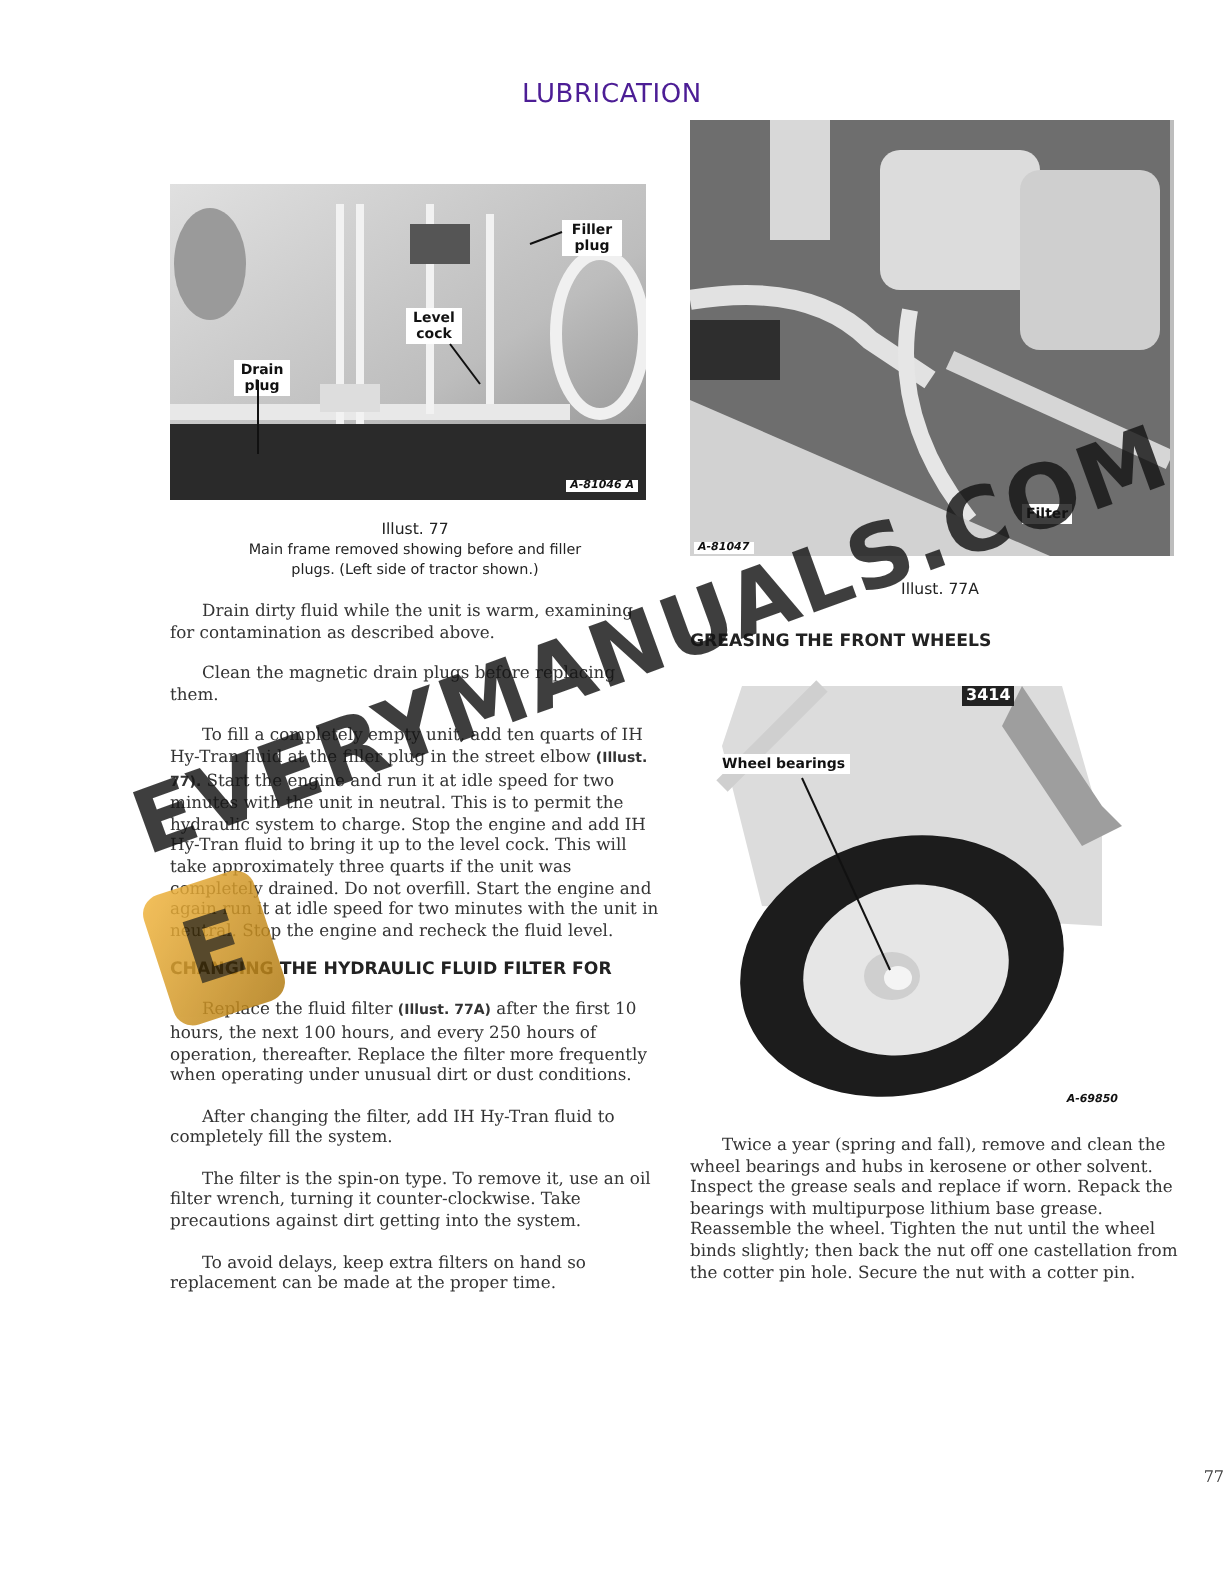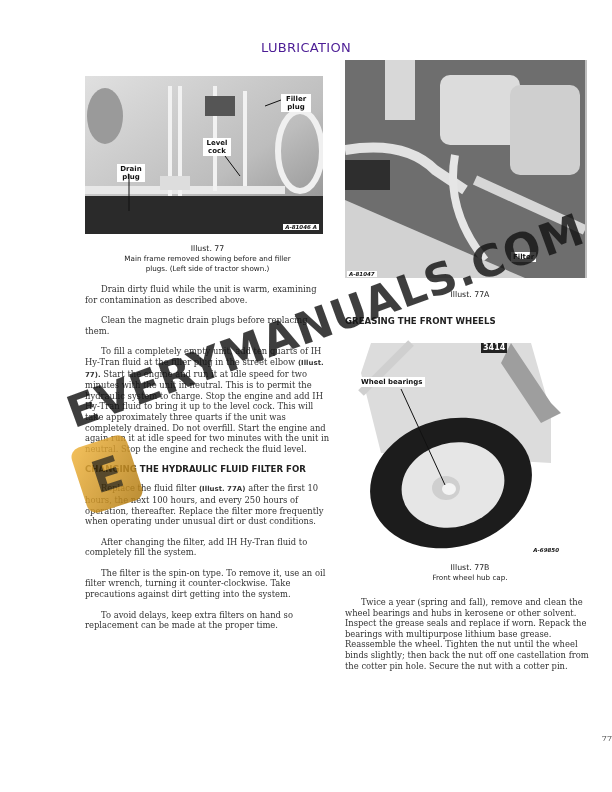--- a/index.html
+++ b/index.html
@@ -60,21 +60,21 @@
 </style>
 </head>
 <body>
 
 <div class="page-title">LUBRICATION</div>
 
 <div class="col col-left">
   <h2 class="heading">
   </h2>
 
-  <div class="photo" style="width:238px;height:158px;margin-top:12px;">
+  <div class="photo" style="width:238px;height:158px;margin-top:28px;">
     <svg width="238" height="158" viewBox="0 0 238 158">
       <rect width="238" height="158" fill="#cfcfcf"></rect>
       <rect x="0" y="0" width="238" height="158" fill="url(#g1)"></rect>
       <defs>
         <linearGradient id="g1" x1="0" y1="0" x2="1" y2="1">
           <stop offset="0" stop-color="#e0e0e0"></stop>
             <stop offset="0.6" stop-color="#bdbdbd"></stop>
             <stop offset="1" stop-color="#8a8a8a"></stop>
         </linearGradient>
       </defs>
@@ -155,24 +155,20 @@
       <ellipse cx="98" cy="156" rx="7" ry="6" fill="#f4f4f4"></ellipse>
     </svg>
     <div class="label-box" style="left:130px;top:10px;background:#222;color:#fff;font-size:8px;">3414</div>
     <div class="label-box" style="left:8px;top:44px;">Wheel bearings</div>
     <svg width="210" height="220" style="position:absolute;left:0;top:0;">
       <line x1="50" y1="56" x2="94" y2="152" stroke="#111" stroke-width="1"></line>
     </svg>
     <div class="photo-id" style="right:0px;bottom:0px;">A-69850</div>
   </div>
 
-  <div class="caption" style="margin-top:10px;">
-    <div class="num">Illust. 77B</div>
-    <div>Front wheel hub cap.</div>
-  </div>
 
   <p class="body-text" style="margin-top:14px;">Twice a year (spring and fall), remove and clean the wheel bearings and hubs in kerosene or other solvent. Inspect the grease seals and replace if worn. Repack the bearings with multipurpose lithium base grease. Reassemble the wheel. Tighten the nut until the wheel binds slightly; then back the nut off one castellation from the cotter pin hole. Secure the nut with a cotter pin.</p>
 </div>
 
 <div class="page-number">77</div>
 
 <div class="wm-logo">E</div>
 <div class="watermark">EVERYMANUALS.COM</div>
 
 </body></html>

